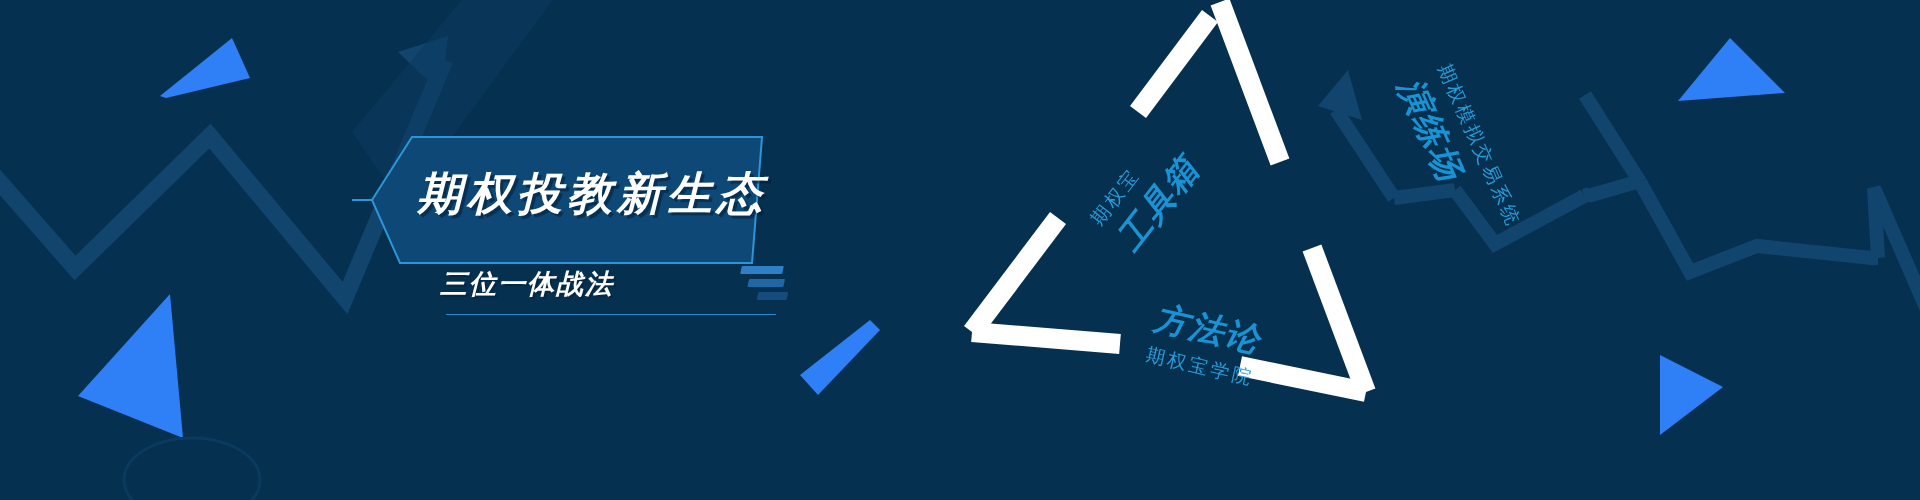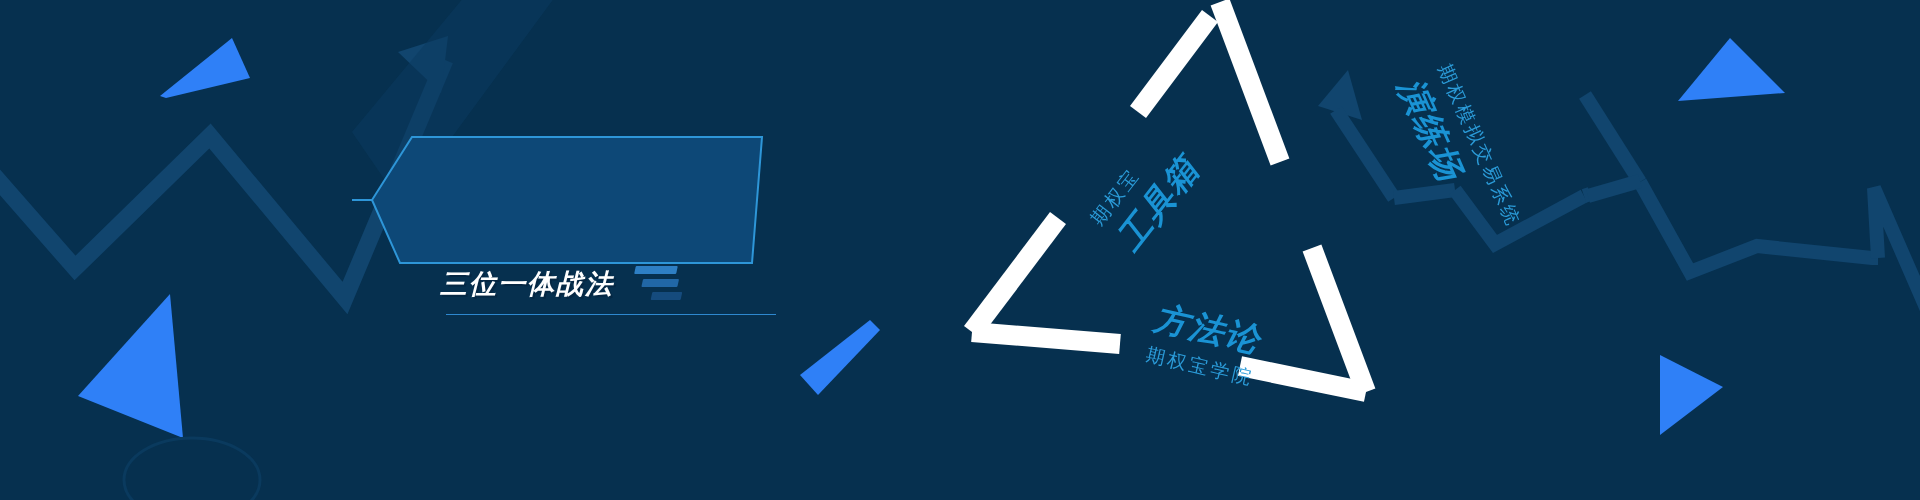--- a/index.html
+++ b/index.html
@@ -17,21 +17,21 @@
     position:absolute;left:60px;top:38px;width:360px;
     text-align:center;
     color:#ffffff;font-size:45px;font-weight:bold;
     letter-spacing:5px;font-style:italic;
     text-shadow:3px 3px 0 rgba(3,30,55,.55);
     white-space:nowrap;line-height:72px;
   }
   
   .subtitle-row{
     position:absolute;left:440px;top:258px;width:340px;height:52px;
-    display:flex;align-items:center;justify-content:flex-start;gap:18px;
+    display:flex;align-items:center;justify-content:space-between;gap:18px;
   }
   .subtitle-text{
     color:#ffffff;font-size:27px;font-weight:bold;font-style:italic;
     letter-spacing:2px;white-space:nowrap;
     text-shadow:2px 2px 0 rgba(3,30,55,.5);
   }
   .bars{display:flex;flex-direction:column;gap:5px;align-items:flex-end;
         transform:skewX(-12deg);padding-bottom:2px;}
   .bars i{display:block;height:8px;border-radius:1px;}
   .bar1{width:42px;background:#2e7fc4;}
@@ -113,20 +113,21 @@
 
     <ellipse cx="192" cy="480" rx="68" ry="42" fill="none" stroke="#0a3a5e" stroke-width="3"></ellipse>
   </svg>
 
   <div class="title-wrap">
     <svg class="title-svg" width="430" height="160" viewBox="0 0 430 160">
       <polygon points="60,17 410,17 400,143 48,143 20,80" fill="#0d4877" stroke="#2e96d8" stroke-width="2"></polygon>
       <line x1="20" y1="80" x2="-10" y2="80" stroke="#2e96d8" stroke-width="2"></line>
       <circle cx="-16" cy="80" r="8" fill="#2e96d8"></circle>
     </svg>
+    <div class="title-text">期权投教新生态</div>
   </div>
 
   <div class="subtitle-row">
     <span class="subtitle-text">三位一体战法</span>
     <span class="bars">
       <i class="bar1"></i>
         <i class="bar2"></i>
         <i class="bar3"></i>
     </span>
   </div>

